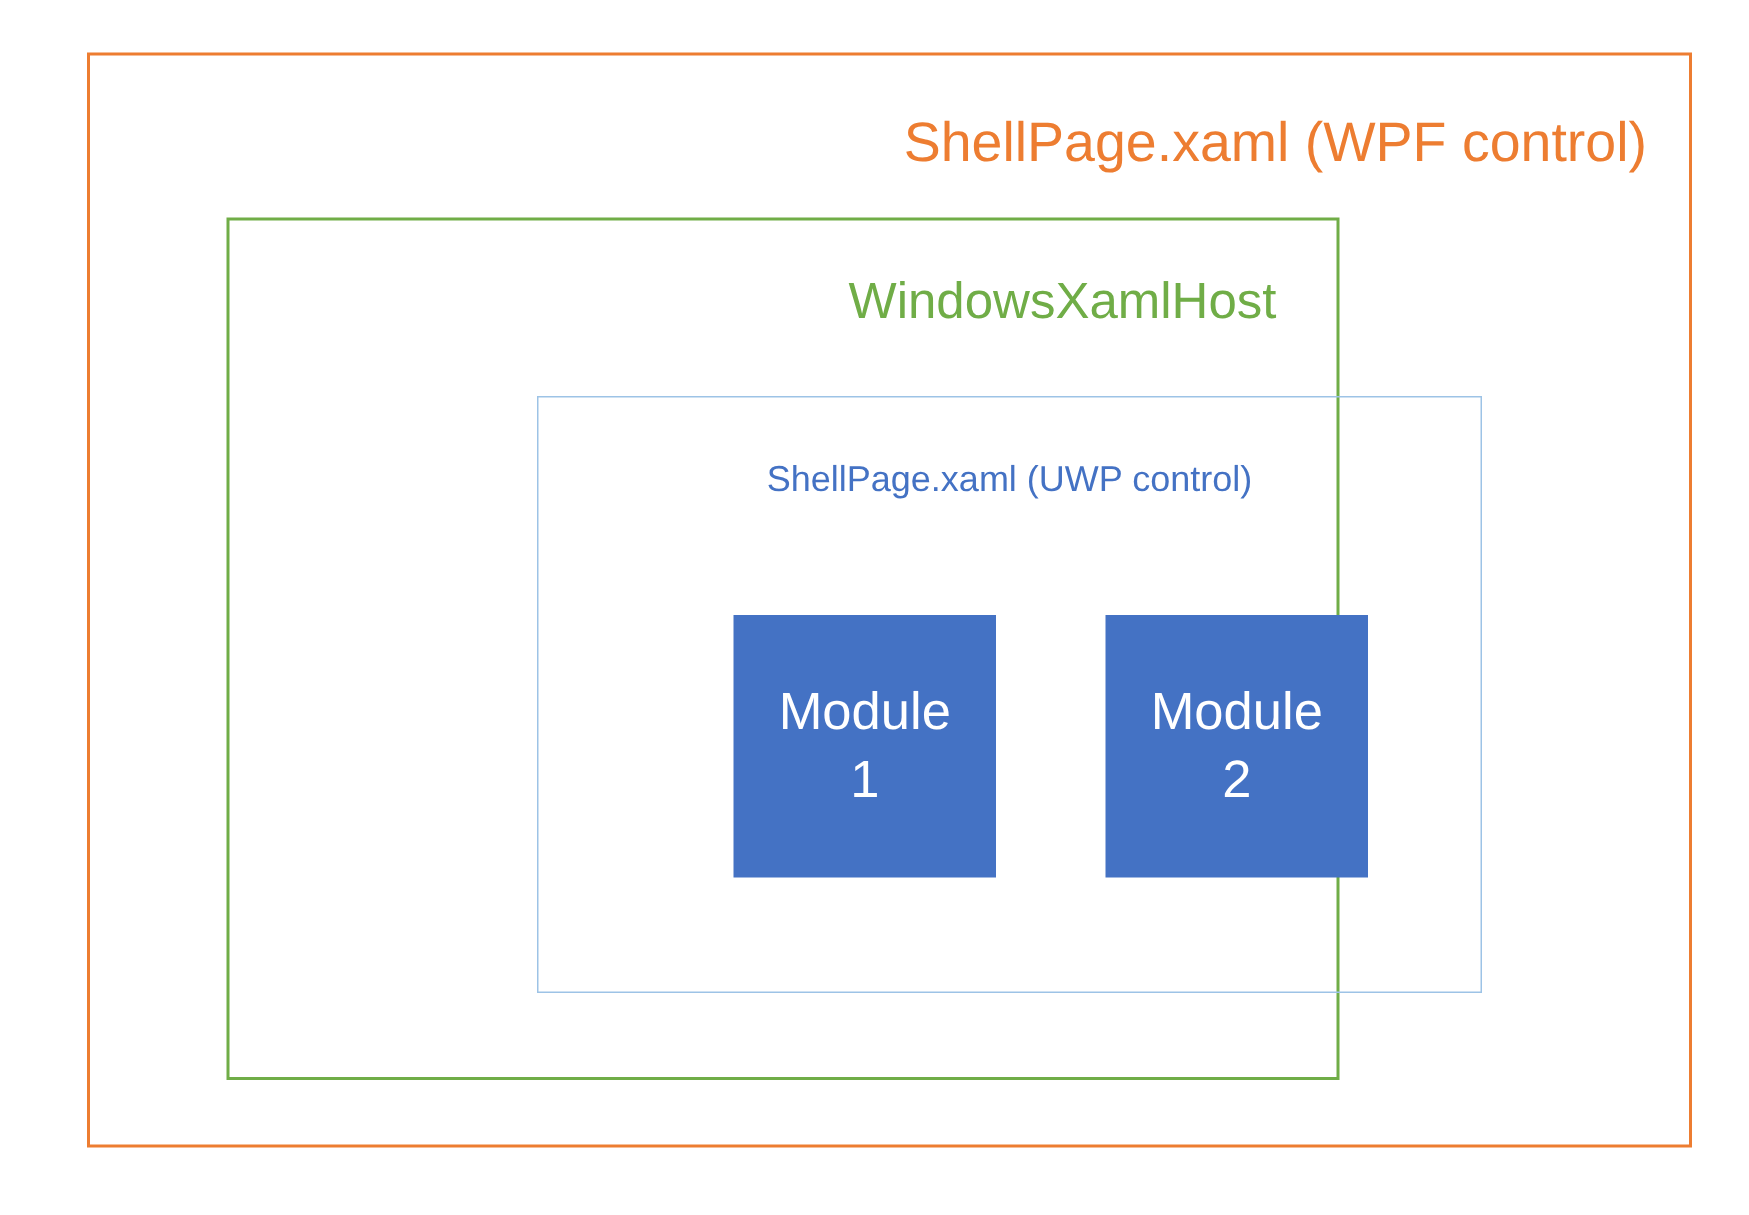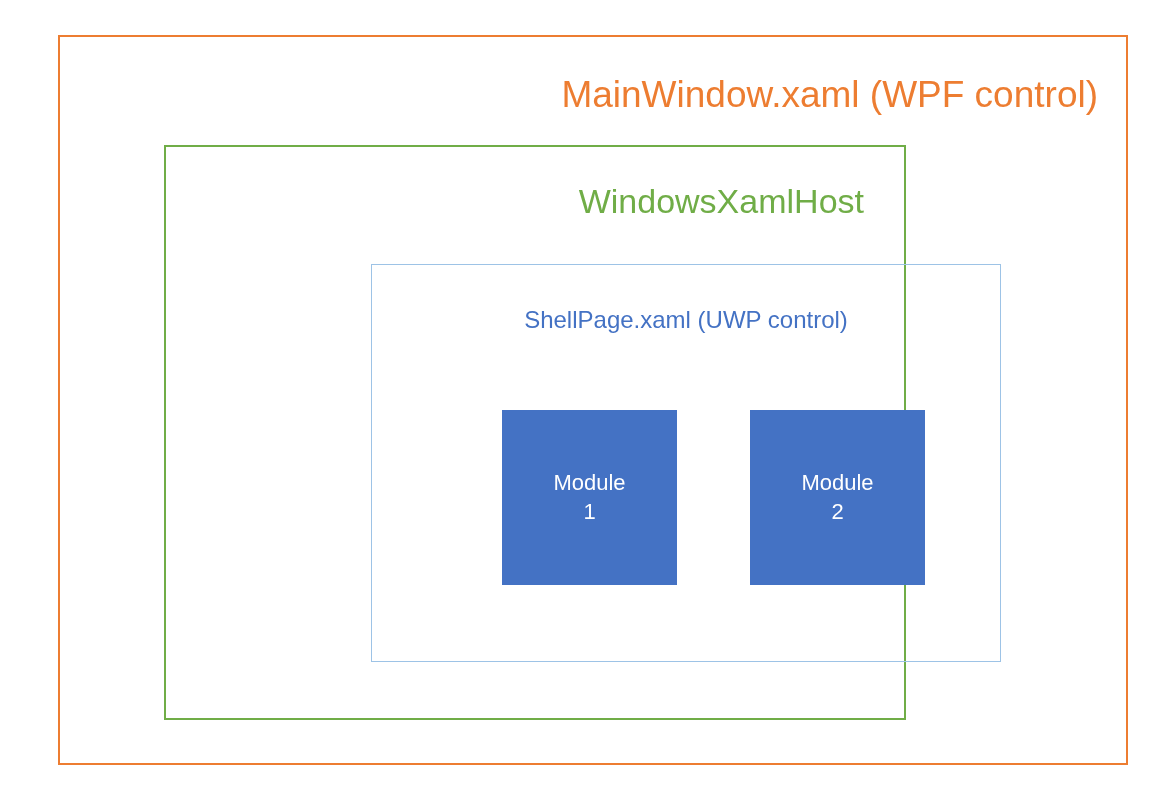--- a/index.html
+++ b/index.html
@@ -39,21 +39,21 @@
     top: 38px;
     right: 28px;
     color: var(--orange);
     font-size: 37px;
     line-height: 1.1;
     white-space: nowrap;
   }
   
   .xamlhost-box {
     position: absolute;
-    left: 104px;
+    left: 91px;
     top: 108px;
     width: 742px;
     height: 575px;
     border: 2px solid var(--green);
     background: transparent;
   }
   .xamlhost-label {
     position: absolute;
     top: 36px;
     right: 40px;
@@ -94,32 +94,32 @@
   .module-box {
     width: 175px;
     height: 175px;
     background: var(--blue-fill);
     color: var(--module-text);
     display: flex;
     flex-direction: column;
     align-items: center;
     justify-content: center;
     text-align: center;
-    font-size: 22px;
+    font-size: 35px;
     line-height: 1.28;
   }
 </style>
 </head>
 <body>
 
 <div class="canvas">
 
   <div class="mainwindow-box">
 
-    <div class="mainwindow-label">MainWindow.xaml (WPF control)</div>
+    <div class="mainwindow-label">ShellPage.xaml (WPF control)</div>
 
     <div class="xamlhost-box">
 
       <div class="xamlhost-label">WindowsXamlHost</div>
 
       <div class="shellpage-box">
 
         <div class="shellpage-label">ShellPage.xaml (UWP control)</div>
 
         <div class="modules-row">

